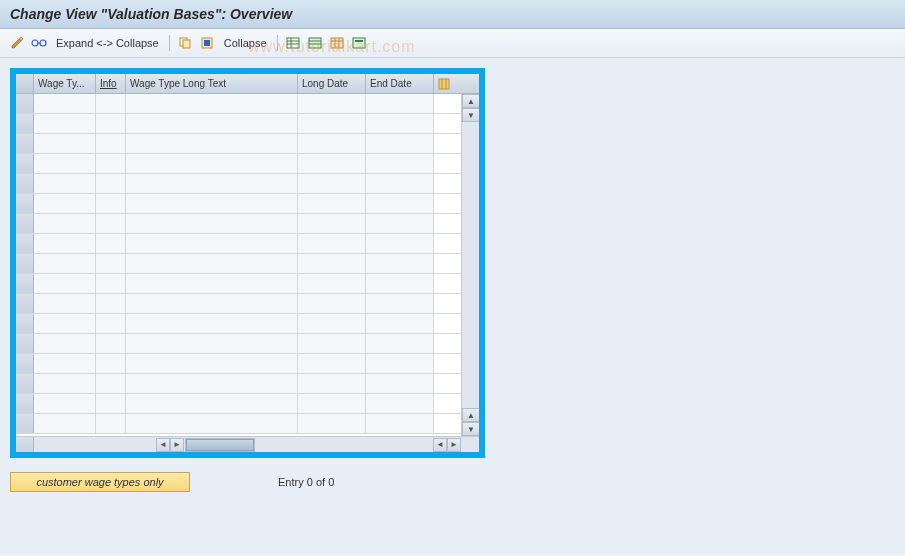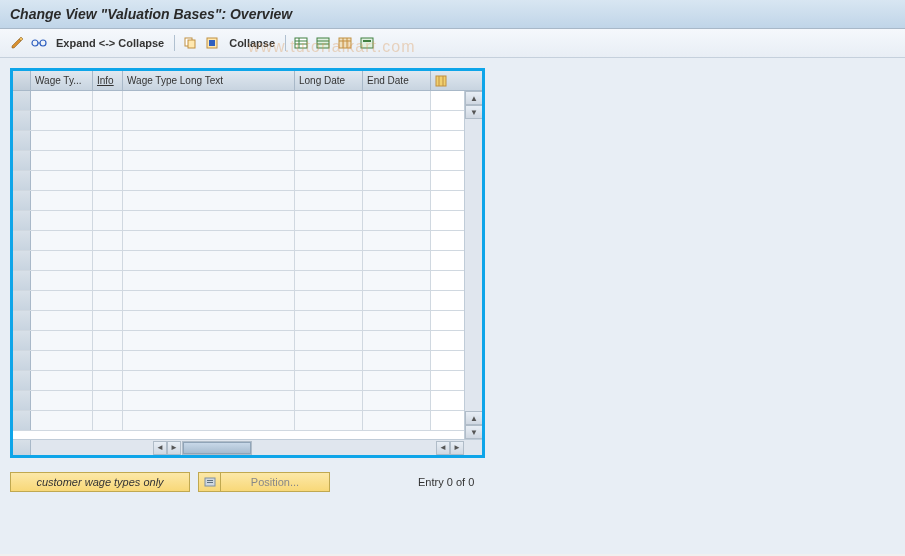--- a/index.html
+++ b/index.html
@@ -21,21 +21,20 @@
       color: #2a2a2a;
     }
     .toolbar {
       background: linear-gradient(to bottom, #f5f8fc, #e8eef5);
       border-bottom: 1px solid #c5d0dc;
       padding: 14px 8px;
       display: flex;
       align-items: center;
       gap: 4px;
       height: 22px;
-      font-weight: bold;
     }
     .toolbar-icon {
       width: 18px;
       height: 18px;
       display: inline-flex;
       align-items: center;
       justify-content: center;
       cursor: pointer;
       border: 1px solid transparent;
     }
@@ -50,21 +49,21 @@
     .main-area {
       background: #e8eef5;
       padding: 10px;
       height: calc(100% - 60px);
       position: relative;
     }
     
     .table-container {
       width: 475px;
       height: 390px;
-      border: 3px solid #0ea5e9;
+      border: 6px solid #0ea5e9;
       background: #fff;
       position: relative;
       display: flex;
       flex-direction: column;
     }
     
     .table-header {
       display: flex;
       background: linear-gradient(to bottom, #e0e8f0, #c8d4e0);
       border-bottom: 1px solid #a8b8c8;
@@ -478,25 +477,15 @@
       <div class="hscroll-group">
         <div class="hscroll-nav">◄</div>
         <div class="hscroll-nav">►</div>
       </div>
       <div class="hscroll-corner"></div>
     </div>
   </div>
 
   <div class="bottom-bar">
     <button class="btn">customer wage types only</button>
-    <div class="btn-group">
-      <span class="btn-icon-part">
-        <svg width="12" height="12" viewBox="0 0 12 12">
-            <rect x="1" y="2" width="10" height="8" fill="#d0d8e0" stroke="#8090a0"></rect>
-            <rect x="3" y="4" width="6" height="1" fill="#607080"></rect>
-            <rect x="3" y="6" width="6" height="1" fill="#607080"></rect>
-          </svg>
-      </span>
-      <span class="btn-text-part">Position...</span>
-    </div>
     <span class="entry-text">Entry 0 of 0</span>
   </div>
 </div>
 
 </body></html>

